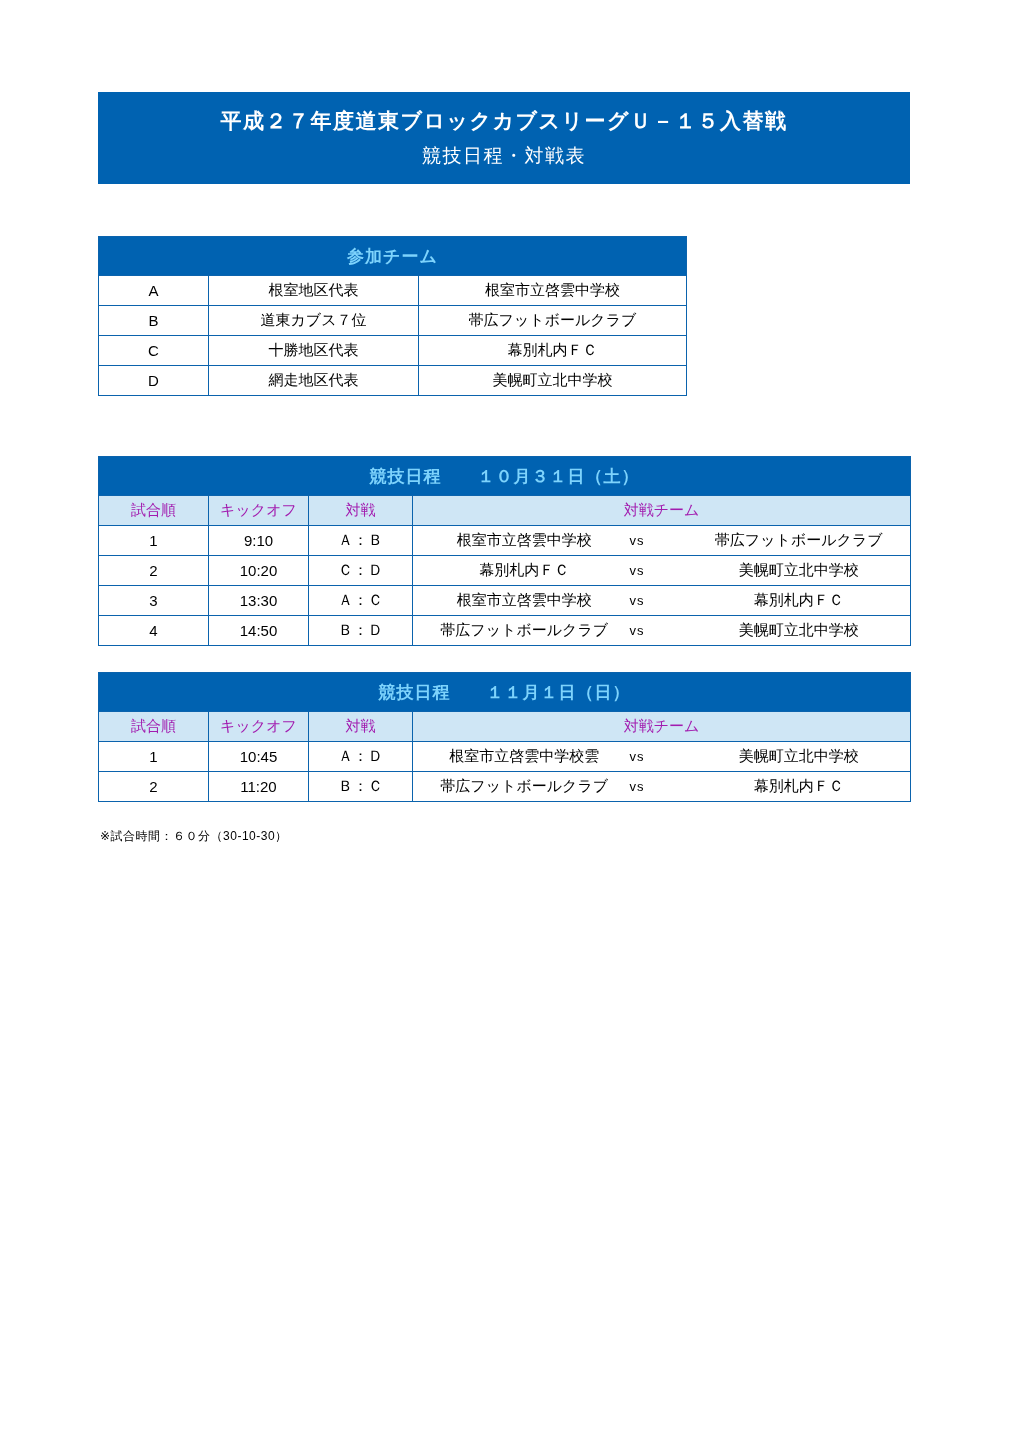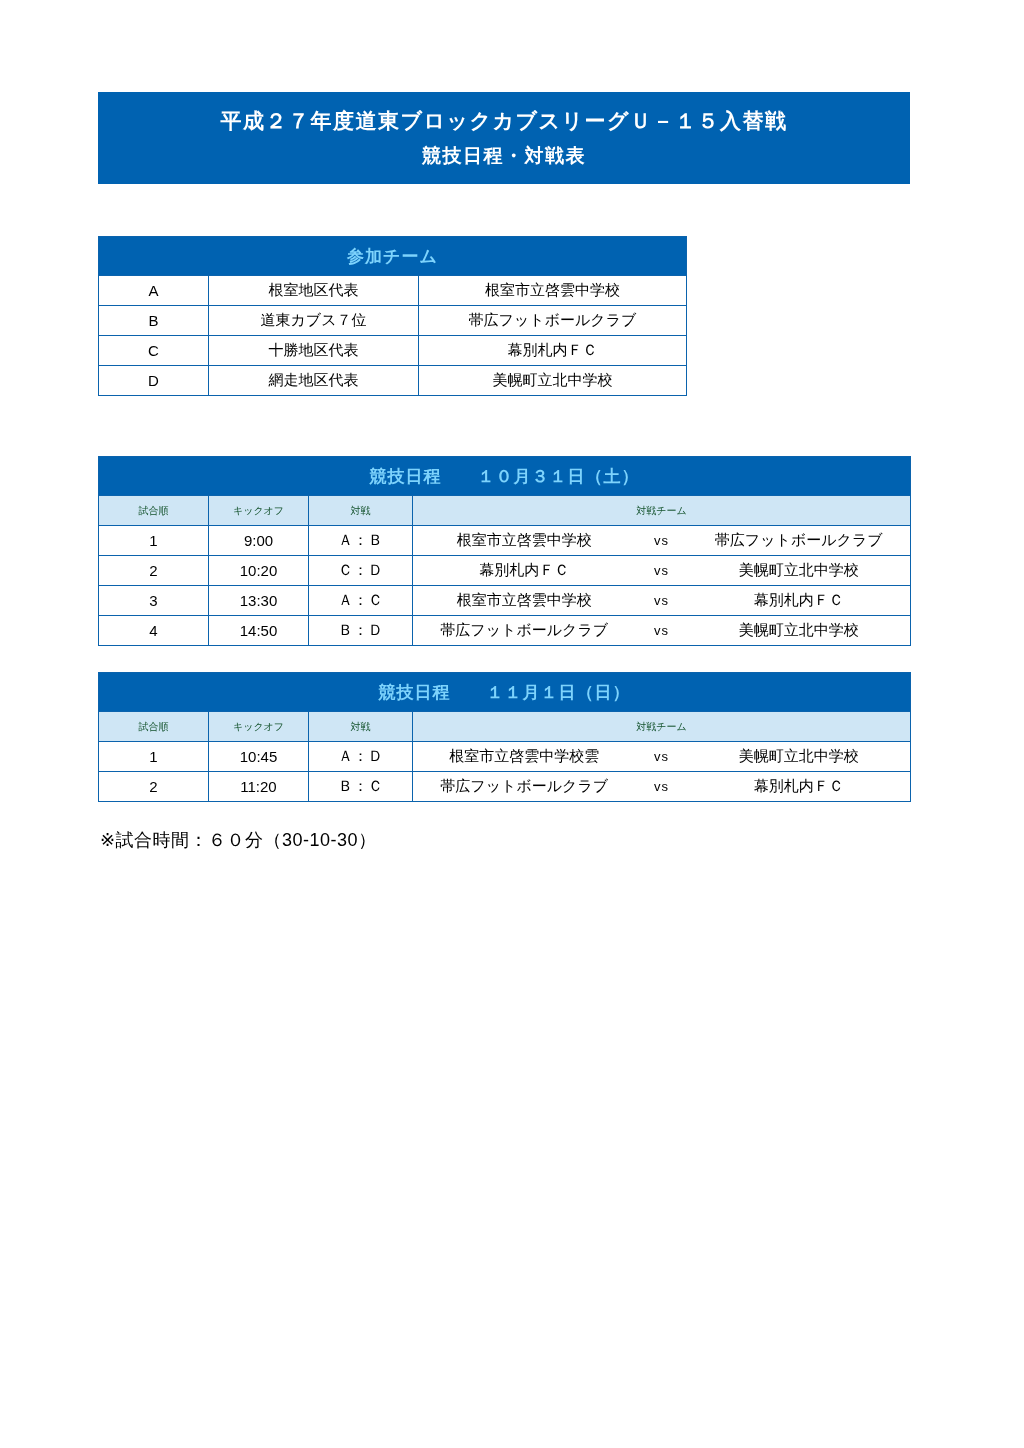--- a/index.html
+++ b/index.html
@@ -37,21 +37,21 @@
     justify-content: center;
     gap: 8px;
   }
   .title-line1 {
     font-size: 21px;
     font-weight: bold;
     letter-spacing: 1.5px;
   }
   .title-line2 {
     font-size: 19px;
-    font-weight: bold;
+    font-weight: normal;
     letter-spacing: 1.5px;
   }
 
   
   table {
     border-collapse: collapse;
     table-layout: fixed;
   }
   td, th {
     border: 1px solid #0b63ad;
@@ -66,23 +66,23 @@
   .tbl-head th {
     background: #0062b1;
     color: #7dd3fc;
     font-weight: bold;
     font-size: 17px;
     height: 38px;
     letter-spacing: 1px;
   }
   .tbl-sub th {
     background: #cfe6f5;
-    color: #14532d;
+    color: #a21caf;
     font-weight: normal;
-    font-size: 10px;
+    font-size: 15px;
     height: 29px;
   }
 
   
   .teams-table {
     position: absolute;
     left: 98px;
     top: 236px;
     width: 588px;
   }
@@ -112,36 +112,36 @@
     padding: 0 6px;
     box-sizing: border-box;
   }
   .team-left {
     flex: 1 1 0;
     text-align: center;
     font-size: 15px;
   }
   .vs {
     flex: 0 0 64px;
-    text-align: center;
+    text-align: left;
     font-size: 13px;
     letter-spacing: 1px;
   }
   .team-right {
     flex: 1 1 0;
     text-align: center;
     font-size: 15px;
   }
 
   
   .footnote {
     position: absolute;
     left: 100px;
     top: 828px;
-    font-size: 18px;
+    font-size: 12px;
     letter-spacing: 0.5px;
   }
 </style>
 </head>
 <body>
 
 <div class="page">
 
   <div class="title-banner">
     <div class="title-line1">平成２７年度道東ブロックカブスリーグＵ－１５入替戦</div>
@@ -197,21 +197,21 @@
       <tr class="tbl-sub">
         <th>試合順</th>
         <th>キックオフ</th>
         <th>対戦</th>
         <th>対戦チーム</th>
       </tr>
     </thead>
     <tbody>
       <tr>
         <td>1</td>
-        <td>9:00</td>
+        <td>9:10</td>
         <td>Ａ：Ｂ</td>
         <td>
           <div class="match-cell">
             <span class="team-left">根室市立啓雲中学校</span>
             <span class="vs">vs</span>
             <span class="team-right">帯広フットボールクラブ</span>
           </div>
         </td>
       </tr>
       <tr>

